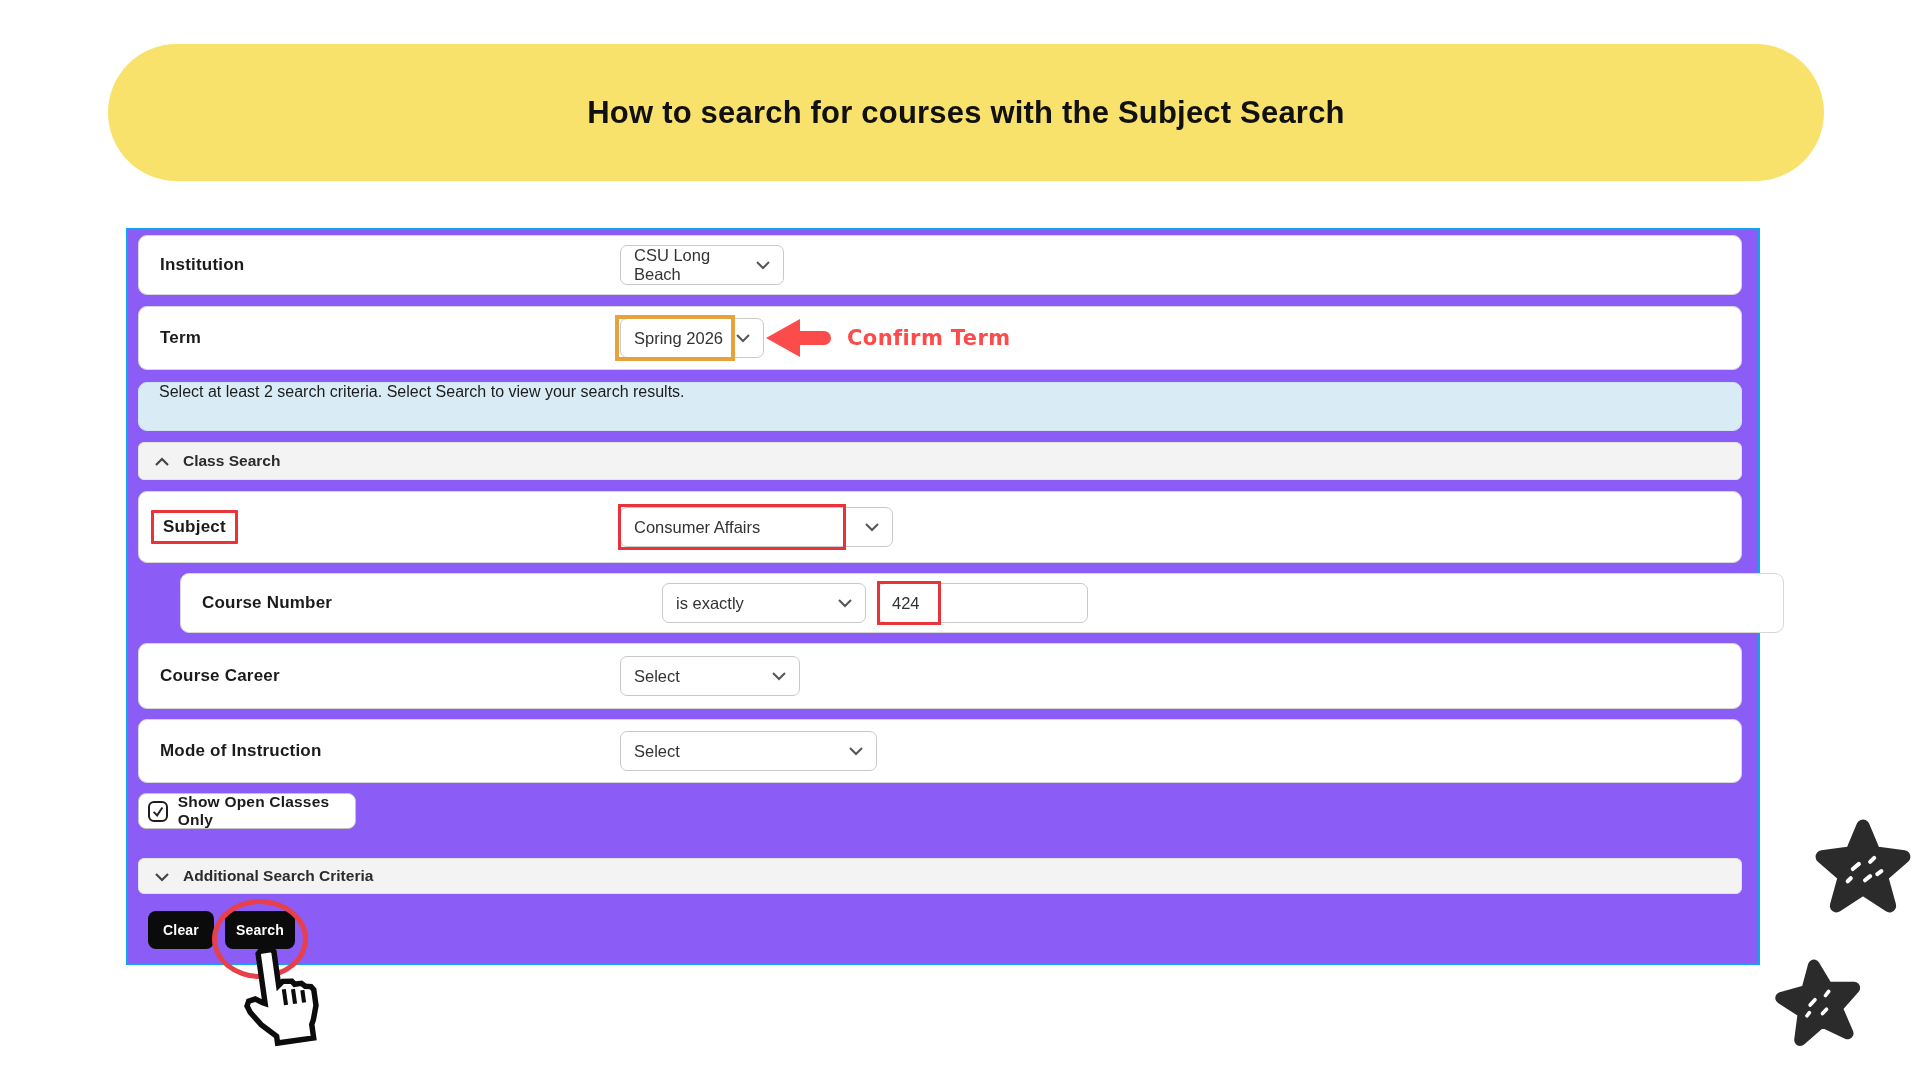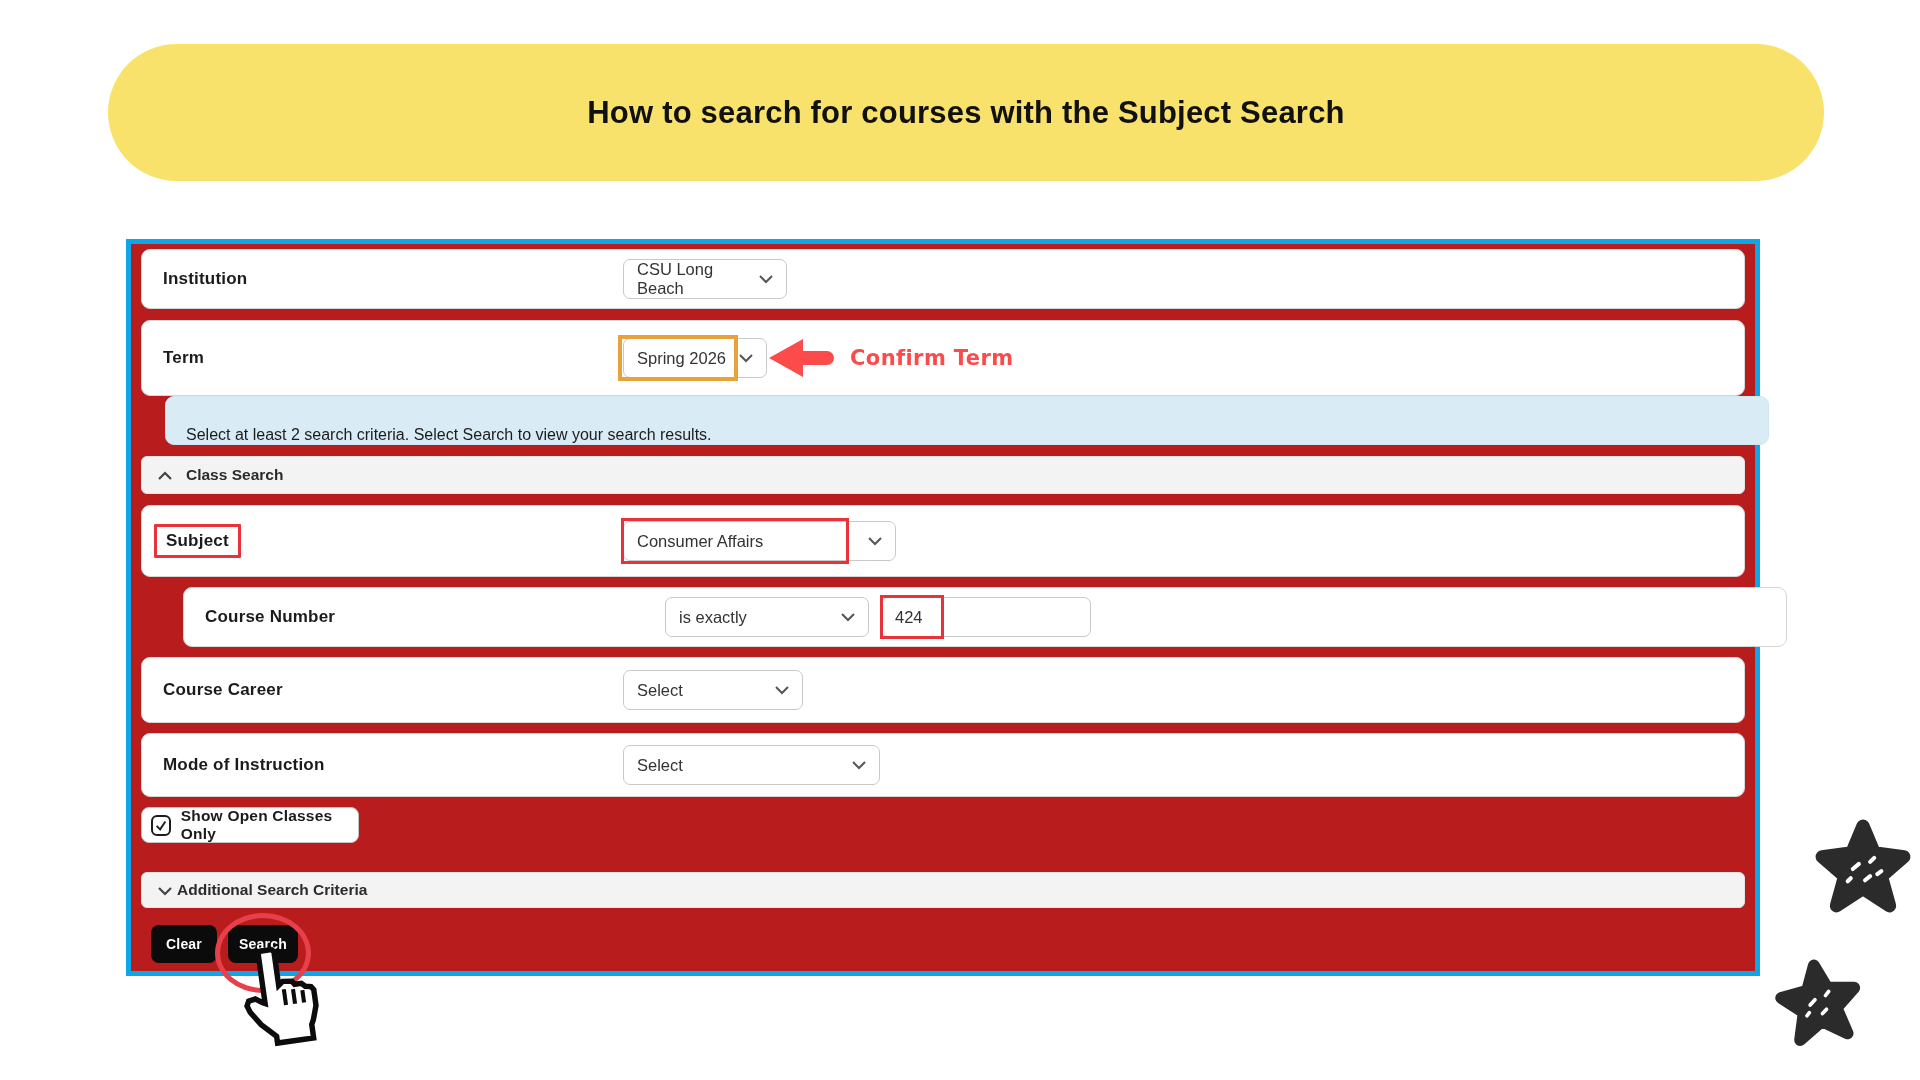--- a/index.html
+++ b/index.html
@@ -6,52 +6,52 @@
   html,body { width:1920px; height:1080px; background:#ffffff; overflow:hidden;
               font-family:"Liberation Sans", sans-serif; }
 
   
   .banner { position:absolute; left:108px; top:44px; width:1716px; height:137px;
             background:#F9E26B; border-radius:69px;
             display:flex; align-items:center; justify-content:center; }
   .banner h1 { font-size:31px; font-weight:bold; color:#111; letter-spacing:0.2px; }
 
   
-  .form { position:absolute; left:126px; top:239px; width:1634px; height:737px;
-          border:5px solid #0ea5e9; background:#b91c1c; }
+  .form { position:absolute; left:126px; top:228px; width:1634px; height:737px;
+          border:2px solid #0ea5e9; background:#8b5cf6; }
   .row { position:absolute; left:10px; width:1604px; background:#fff;
          border:1px solid #d7d7d7; border-radius:9px; }
   .row .lbl { position:absolute; left:21px; top:50%; transform:translateY(-50%);
               font-weight:bold; font-size:17px; color:#1b1b1b; letter-spacing:0.2px; }
   .ctrl-slot { position:absolute; left:481px; top:50%; transform:translateY(-50%);
                display:flex; align-items:center; gap:8px; }
 
   .select, .textinput { position:relative; height:40px; background:#fff;
         border:1px solid #c9c9c9; border-radius:7px; display:flex; align-items:center;
         justify-content:space-between; padding:8px 13px; font-size:16.5px; color:#333; }
   .textinput { justify-content:flex-start; font-family:"Liberation Sans",sans-serif; }
   .chev { flex:0 0 auto; margin-left:10px; }
 
   .r-inst  { top:5px;   height:60px; }
-  .r-term  { top:76px;  height:76px; }
+  .r-term  { top:76px;  height:64px; }
   .r-info  { top:152px; height:49px; background:#D9ECF5; border:1px solid #cfe6f2;
-             display:flex; align-items:flex-end; padding-left:20px;
-             font-size:16px; color:#1c1c1c;margin-left:24px; }
+             display:flex; align-items:flex-start; padding-left:20px;
+             font-size:16px; color:#1c1c1c; }
   .r-chdr  { top:212px; height:38px; background:#F3F3F3; border:1px solid #e3e3e3;
              border-radius:6px; display:flex; align-items:center; gap:13px;
              padding-left:15px; font-weight:bold; font-size:15.5px; color:#2b2b2b; }
   .r-subj  { top:261px; height:72px; }
   .r-cnum  { top:343px; height:60px;margin-left:42px; }
   .r-career{ top:413px; height:66px; }
   .r-mode  { top:489px; height:64px; }
   .r-check { top:563px; height:36px; width:218px; border-radius:8px;
              border:1px solid #c4c4c4; display:flex; align-items:center;
              gap:10px; padding-left:9px; }
   .r-addl  { top:628px; height:36px; background:#F3F3F3; border:1px solid #e3e3e3;
-             border-radius:6px; display:flex; align-items:center; gap:4px;
+             border-radius:6px; display:flex; align-items:center; gap:13px;
              padding-left:15px; font-weight:bold; font-size:15.5px; color:#2b2b2b; }
   .r-btns  { top:681px; height:38px; border:none; background:transparent; }
 
   .checkbox { width:21px; height:21px; border:2.4px solid #1d1d1d; border-radius:6px;
               display:flex; align-items:center; justify-content:center; background:#fff; }
   .check-lbl { font-weight:bold; font-size:15.5px; color:#1b1b1b; letter-spacing:0.2px; }
 
   .btn { position:absolute; top:0; height:38px; background:#0b0b0b; color:#fff;
          border:none; border-radius:8px; font-weight:bold; font-size:14px;
          font-family:"Liberation Sans",sans-serif; letter-spacing:0.2px; cursor:pointer; }

